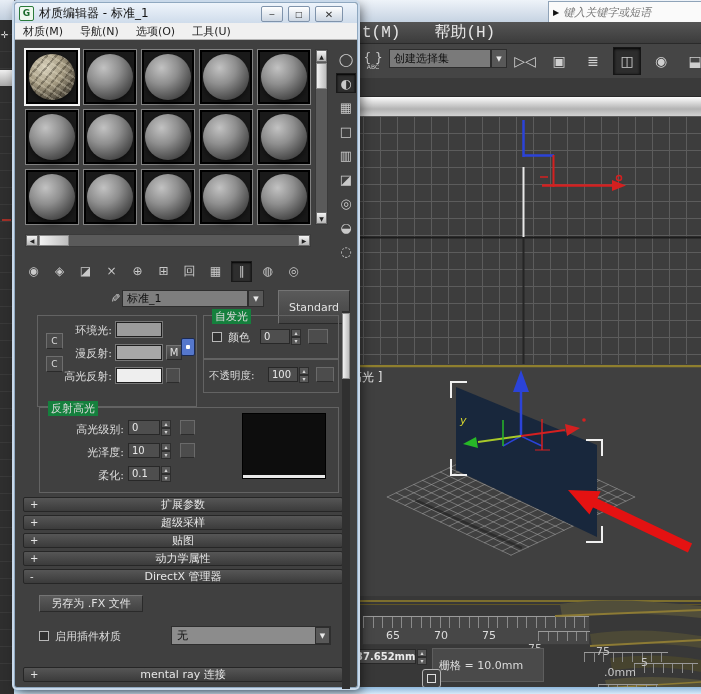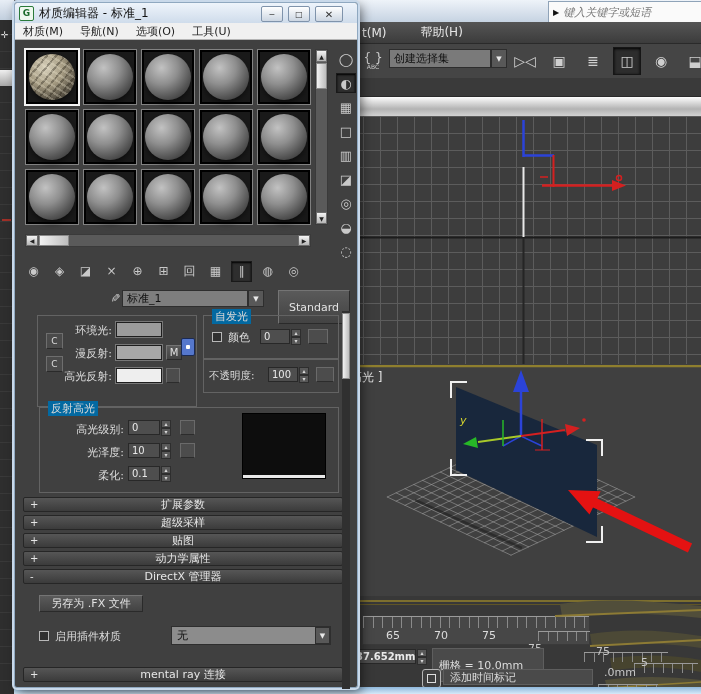--- a/index.html
+++ b/index.html
@@ -9,21 +9,21 @@
   
   .bg-titlebar{left:340px;top:0;width:361px;height:22px;
     background:linear-gradient(#eef3f9,#c6d3e2);}
   .search{left:548px;top:1px;width:152px;height:20px;background:#fafafa;
     border:1px solid #8fa3b8;display:flex;align-items:center;}
   .search .arr{color:#111;font-size:8px;padding:0 4px;}
   .search .ph{color:#7a7a7a;font-size:11px;font-style:italic;white-space:nowrap;}
   .bg-menubar{left:340px;top:22px;width:361px;height:22px;
     background:linear-gradient(#555,#3c3c3c);border-bottom:1px solid #2a2a2a;
     display:flex;align-items:center;gap:34px;padding-left:22px;box-sizing:border-box;}
-  .bg-menubar span{color:#e6e6e6;font-size:12px;}
+  .bg-menubar span{color:#e6e6e6;font-size:16px;font-family:Liberation Mono, monospace;}
   .bg-toolbar{left:340px;top:44px;width:361px;height:34px;background:#454545;
     border-bottom:1px solid #292929;}
   .selset-icon{left:360px;top:47px;width:26px;height:28px;color:#cfcfcf;
     display:flex;flex-direction:column;align-items:center;justify-content:center;line-height:1;}
   .selset-icon .g1{font-size:12px;} .selset-icon .g2{font-size:6px;}
   .selset-field{left:389px;top:49px;width:102px;height:19px;background:#7a7a7a;
     border:1px solid #2d2d2d;color:#111;font-size:11px;display:flex;align-items:center;
     padding:0 4px;box-sizing:border-box;white-space:nowrap;overflow:hidden;}
   .selset-arrow{left:491px;top:49px;width:16px;height:19px;background:#585858;
     border:1px solid #2d2d2d;color:#e8e8e8;font-size:7px;display:flex;
@@ -137,21 +137,21 @@
   .name-arrow{position:absolute;left:233px;top:287px;width:16px;height:17px;background:#585858;
     border:1px solid #2e2e2e;color:#e8e8e8;font-size:7px;display:flex;align-items:center;
     justify-content:center;box-sizing:border-box;}
   .std-btn{position:absolute;left:263px;top:287px;width:72px;height:34px;}
   .btn{display:flex;align-items:center;justify-content:center;
     background:linear-gradient(#5a5a5a,#434343);border:1px solid #2a2a2a;
     border-top-color:#747474;border-left-color:#747474;color:#e2e2e2;font-size:11px;
     box-sizing:border-box;white-space:nowrap;}
   
   .grp{position:absolute;border:1px solid #636363;box-sizing:border-box;}
-  .legend{position:absolute;top:-7px;left:8px;background:#0369a1;padding:0 3px;
+  .legend{position:absolute;top:-7px;left:8px;background:#15803d;padding:0 3px;
     font-size:11px;color:#d8d8d8;white-space:nowrap;}
   .lbl{position:absolute;font-size:11px;color:#dcdcdc;white-space:nowrap;}
   .lbl-r{text-align:right;}
   .swatch{position:absolute;border:1px solid #1e1e1e;box-shadow:0 0 0 1px #777;box-sizing:border-box;}
   .lockC{position:absolute;width:15px;height:14px;font-size:9px;color:#ddd;
     background:#4a4a4a;border:1px solid #6e6e6e;border-bottom-color:#2a2a2a;
     display:flex;align-items:center;justify-content:center;}
   .bluelock{position:absolute;left:143px;top:22px;width:12px;height:16px;background:#5577cc;
     border:1px solid #1a2a55;border-radius:2px;display:flex;align-items:center;justify-content:center;}
   .bluelock i{display:block;width:4px;height:4px;background:#fff;border-radius:1px;}
@@ -330,21 +330,20 @@
   <span class="abs" style="left:344px;top:652px;color:#ddd;font-size:10px;">Z:</span>
   <div class="abs numfield" style="left:352px;top:649px;width:64px;height:15px;">37.652mm</div>
   <div class="abs spin" style="left:417px;top:649px;height:15px;">
     <span>▴</span>
     <span>▾</span>
   </div>
   <div class="abs statfield" style="left:432px;top:648px;width:112px;height:34px;">栅格 = 10.0mm</div>
   <div class="abs iso-btn" style="left:422px;top:669px;">
       <i></i>
     </div>
-  <div class="abs statfield" style="left:443px;top:669px;width:150px;height:16px;">添加时间标记</div>
 
   <div class="abs blue-strip"></div>
 
   <div class="abs sliver"></div>
   <div class="abs sliver-top"></div>
   <span class="abs sliver-icon">✛</span>
   <div class="abs sliver-bar"></div>
   <div class="abs sliver-red"></div>
 
   <div class="abs mat-window">

